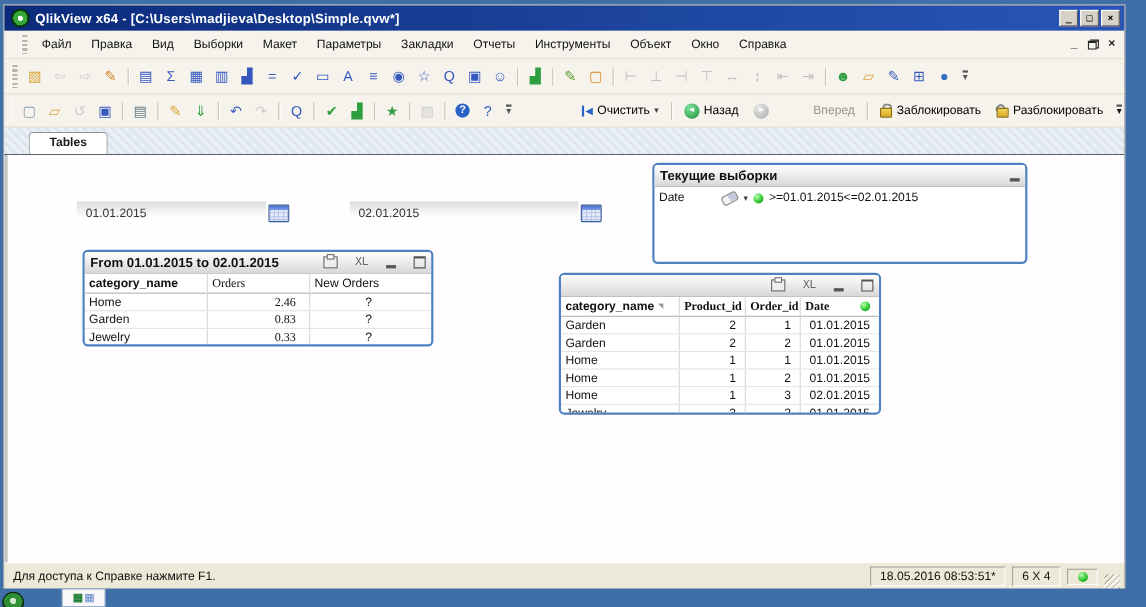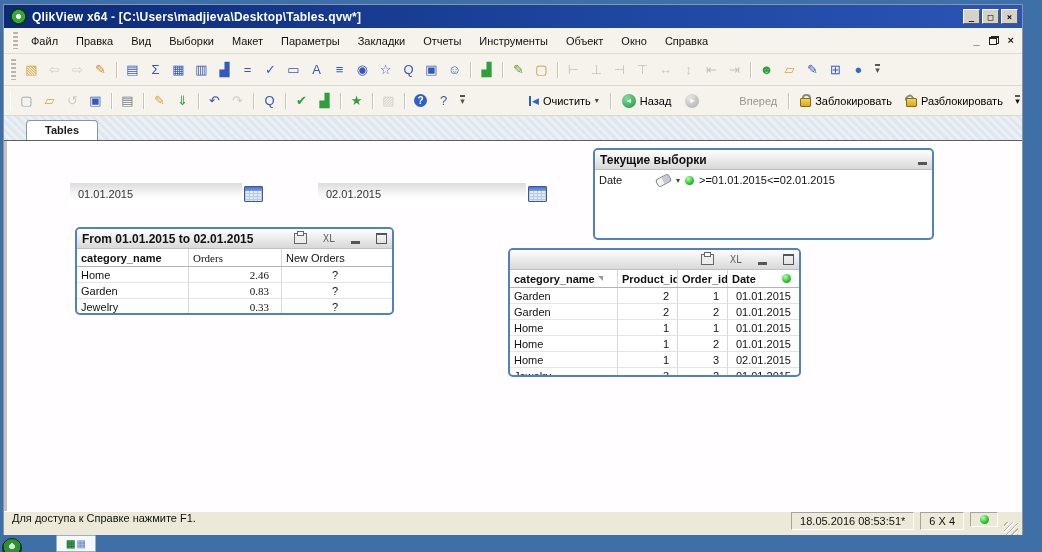--- a/index.html
+++ b/index.html
@@ -14,21 +14,21 @@
   .qv-logo{width:15px;height:15px;border-radius:50%;margin:0 5px 0 2px;
            background:radial-gradient(circle at 50% 50%, #ffffff 0 22%, #37a93c 23% 60%, #0c4d12 61%);
            border:1px solid #06300a;}
   .title-text{color:#fff;font-weight:bold;font-size:12px;letter-spacing:.2px;flex:1;
               white-space:nowrap;overflow:hidden;}
   .winbtn{width:17px;height:15px;margin-left:2px;background:#d6d2c8;border:1px solid;
           border-color:#fff #5a5a5a #5a5a5a #fff;font-size:9px;font-weight:bold;line-height:12px;
           text-align:center;color:#000;padding:0;font-family:"DejaVu Sans Mono",monospace;cursor:default;}
   
   .menubar{height:25px;display:flex;align-items:center;background:#f5f3ec;
-           border-bottom:1px solid #e0dccf;flex:0 0 auto;padding-left:4px;}
+           border-bottom:1px solid #e0dccf;flex:0 0 auto;padding-left:11px;}
   .grip{width:5px;height:70%;margin:0 4px;background:repeating-linear-gradient(
          to bottom,#b9b5a9 0 2px,transparent 2px 4px);border-left:1px solid #fff;}
   .menu-item{padding:3px 9px;cursor:default;}
   .mdi-controls{margin-left:auto;display:flex;align-items:center;padding-right:8px;gap:9px;color:#222;}
   .mdi-controls .mbtn{font-weight:bold;font-size:11px;line-height:11px;cursor:default;}
   .ic-restore{display:inline-block;width:10px;height:9px;position:relative;}
   .ic-restore::before{content:"";position:absolute;right:0;top:0;width:6px;height:5px;border:1px solid #222;border-top-width:2px;background:#f5f3ec;}
   .ic-restore::after{content:"";position:absolute;left:0;bottom:0;width:6px;height:5px;border:1px solid #222;border-top-width:2px;background:#f5f3ec;}
   
   .toolbar{display:flex;align-items:center;background:#f5f3ec;border-bottom:1px solid #ddd8ca;
@@ -113,26 +113,26 @@
      border-right:1px solid #d8d8d8;white-space:nowrap;overflow:hidden;}
   .c:last-child{border-right:none;}
   .hb{font-weight:bold;}
   .num{justify-content:flex-end;padding-right:12px;}
   .qmark{justify-content:center;}
   
   .p1{width:112px;} .p2{width:93px;font-family:Liberation Serif, serif;} .p3{width:106px;}
   
   .t1{width:108px;} .t2{width:60px;justify-content:flex-end;padding-right:8px;}
   .t3{width:50px;justify-content:flex-end;padding-right:8px;} .t4{width:67px;justify-content:flex-end;padding-right:4px;}
-  .thead .t2,.thead .t3,.thead .t4{justify-content:flex-start;padding-left:4px;}
+  .thead .t2,.thead .t3,.thead .t4{justify-content:flex-start;padding-left:4px;font-family:Liberation Serif, serif;}
   .sorttri{width:0;height:0;border-left:5px solid transparent;border-top:5px solid #9a9a9a;margin-left:3px;}
   .hdr-led{margin-left:auto;}
   
   .statusbar{height:24px;flex:0 0 auto;background:#ece9d8;border-top:1px solid #fff;
-             box-shadow:0 -1px 0 #b8b4a4;display:flex;align-items:flex-start;padding:0 4px;}
+             box-shadow:0 -1px 0 #b8b4a4;display:flex;align-items:center;padding:0 4px;}
   .sb-help{flex:1;padding-left:4px;color:#111;}
   .sb-panel{border:1px solid;border-color:#a8a49a #ffffff #ffffff #a8a49a;background:#ece9d8;
             padding:2px 8px;margin-left:6px;white-space:nowrap;}
   .sb-led{display:flex;align-items:center;justify-content:center;width:22px;padding:2px 2px;}
   .sb-grip{width:14px;height:14px;margin-left:6px;align-self:flex-end;
            background:repeating-linear-gradient(135deg,transparent 0 2px,#b8b4a4 2px 3px,#fff 3px 4px);}
   
   .taskbar{position:absolute;left:0;bottom:0;width:100%;height:17px;background:#3e6fa6;display:flex;align-items:center;}
   .tk-qv{width:18px;height:18px;border-radius:50%;margin-left:2px;margin-bottom:-8px;
          background:radial-gradient(circle at 50% 40%,#cfe9cf 0 20%,#2f8f34 21% 60%,#143c16 61%);border:1px solid #0c2a0e;}
@@ -142,21 +142,21 @@
   .tk-excel .xg{color:#1e7e34;font-weight:bold;} .tk-excel .bg{color:#5a82c8;}
 </style>
 </head>
 <body>
 
 <div class="screen">
   <div class="app">
 
     <div class="titlebar">
       <span class="qv-logo"></span>
-      <span class="title-text">QlikView x64 - [C:\Users\madjieva\Desktop\Tables.qvw*]</span>
+      <span class="title-text">QlikView x64 - [C:\Users\madjieva\Desktop\Simple.qvw*]</span>
       <button class="winbtn">_</button>
       <button class="winbtn">□</button>
       <button class="winbtn">×</button>
     </div>
 
     <div class="menubar">
       <span class="grip"></span>
       <span>
         
       <span class="menu-item">Файл</span><span class="menu-item">Правка</span><span class="menu-item">Вид</span><span class="menu-item">Выборки</span><span class="menu-item">Макет</span><span class="menu-item">Параметры</span><span class="menu-item">Закладки</span><span class="menu-item">Отчеты</span><span class="menu-item">Инструменты</span><span class="menu-item">Объект</span><span class="menu-item">Окно</span><span class="menu-item">Справка</span></span>

